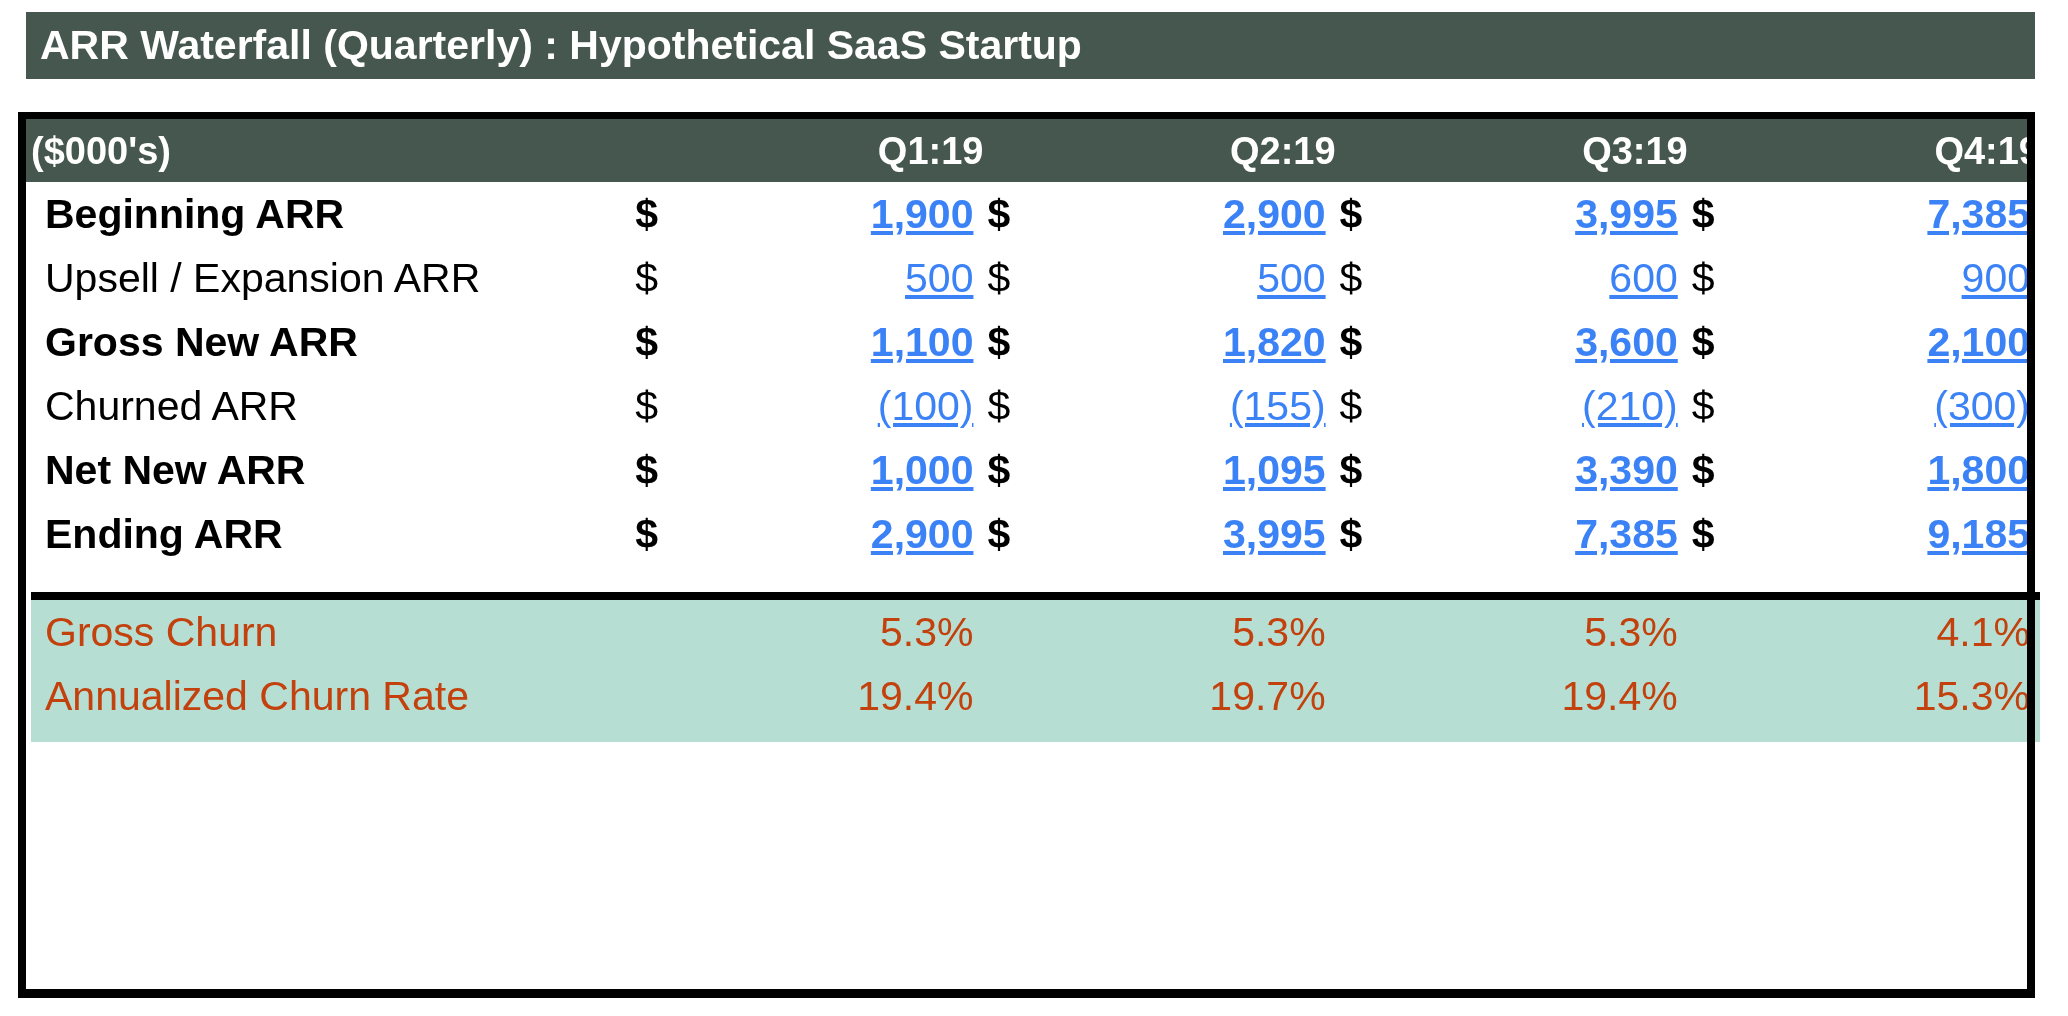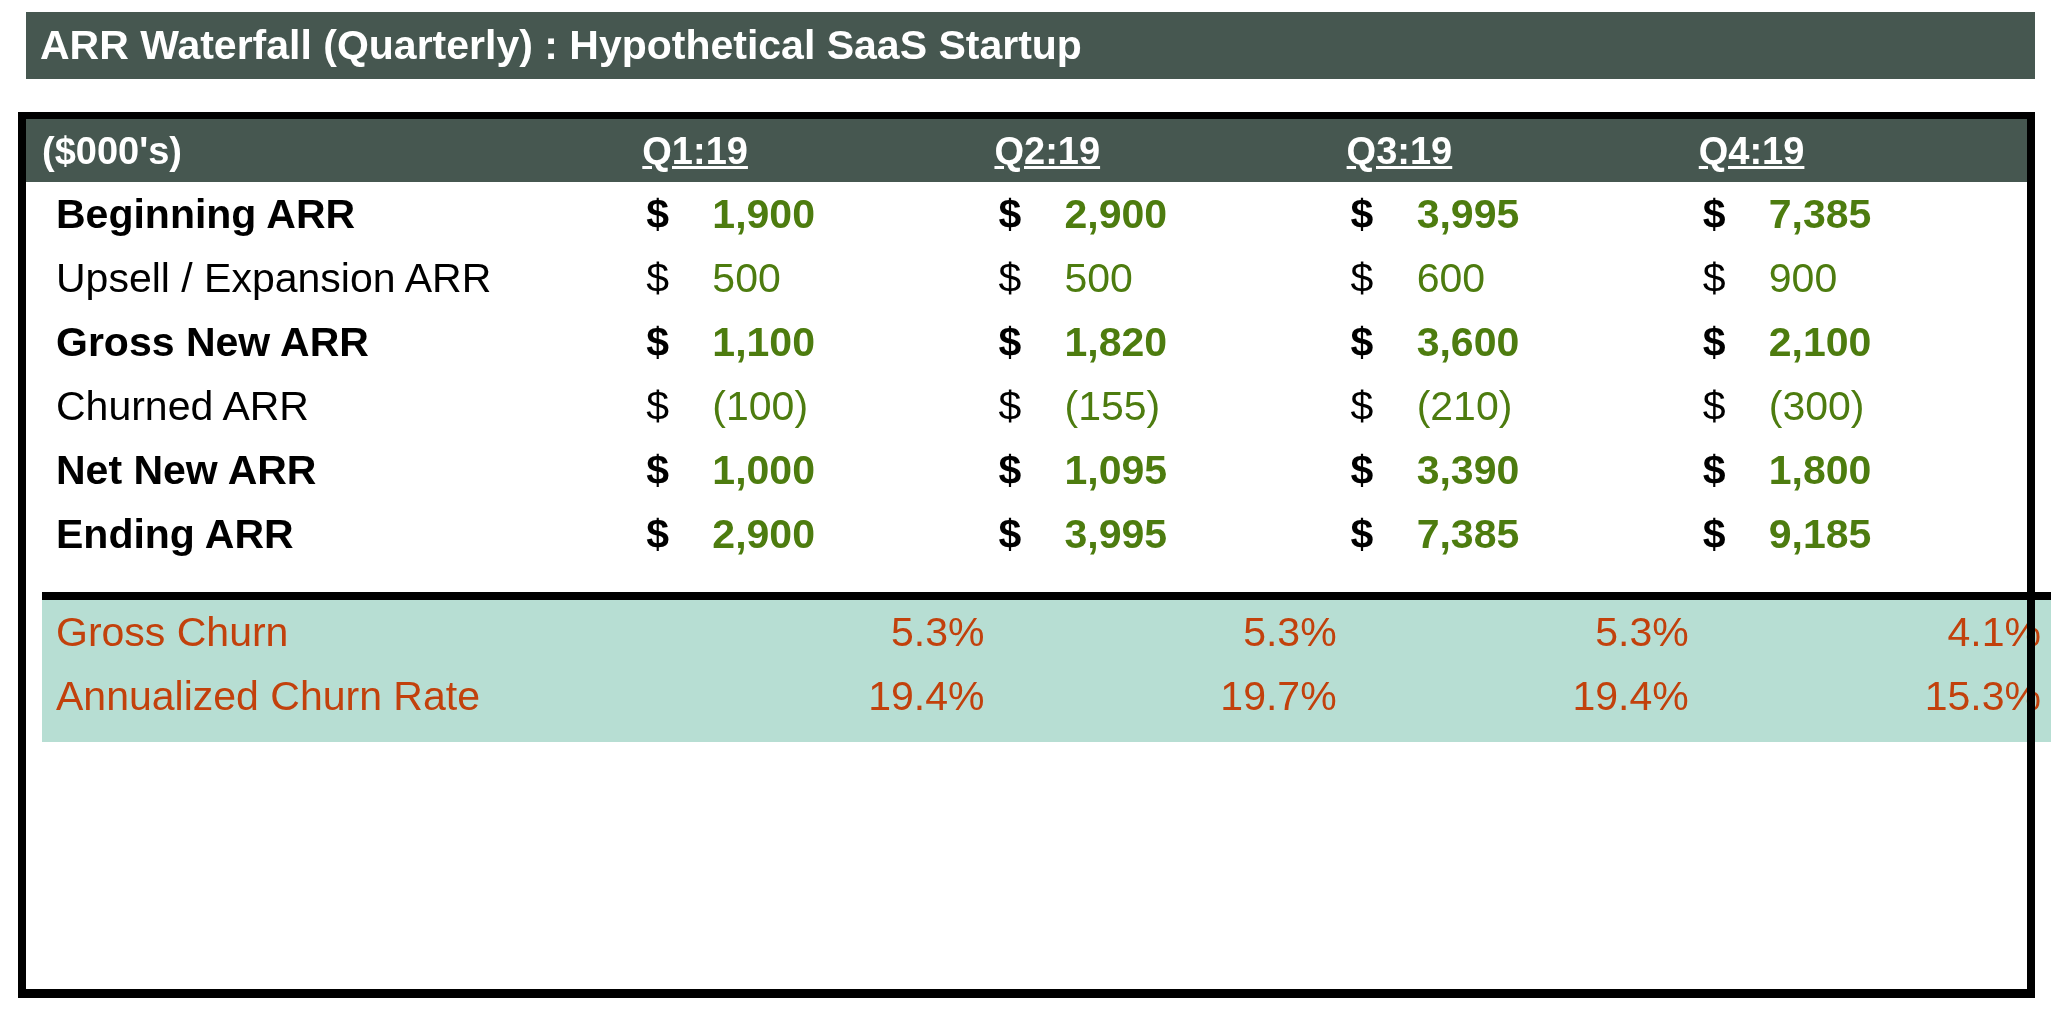--- a/index.html
+++ b/index.html
@@ -75,21 +75,21 @@
     height: 879px;
     box-sizing: border-box;
     border-left: 8px solid #000000;
     border-right: 8px solid #000000;
     border-bottom: 9px solid #000000;
     pointer-events: none;
   }
 
   .grid {
     position: absolute;
-    left: 42px;
+    left: 31px;
     top: 119px;
     width: 2009px;
   }
 
   table.t {
     border-collapse: collapse;
     width: 2009px;
     table-layout: fixed;
   }
   table.t td, table.t th {
@@ -113,44 +113,45 @@
     font-weight: bold;
     font-size: 38px;
   }
   td.hdr-label {
     padding-left: 14px;
     text-align: left;
     font-size: 30px;
     font-weight: bold;
   }
   td.hdr-q {
-    text-align: left;
+    text-align: right;
     font-size: 40px;
     font-weight: bold;
-    text-decoration: underline;
   }
 
   
   tr.row td { height: 64px; background: #ffffff; }
   tr.row td.lbl {
     padding-left: 14px;
     text-align: left;
     color: #000000;
     font-size: 41px;
   }
   tr.row td.cur {
     text-align: left;
     color: #000000;
     font-size: 41px;
     padding-left: 4px;
   }
   tr.row td.val {
-    color: #4d7c0f;
+    text-align: right;
+    color: #3b82f6;
     font-size: 41px;
     padding-right: 10px;
+    text-decoration: underline;
   }
   tr.row.bold td.lbl,
   tr.row.bold td.cur,
   tr.row.bold td.val { font-weight: bold; }
 
   
   tr.gap td { height: 26px; background:#ffffff; }
   tr.divider td {
     height: 8px;
     background: #000000;

